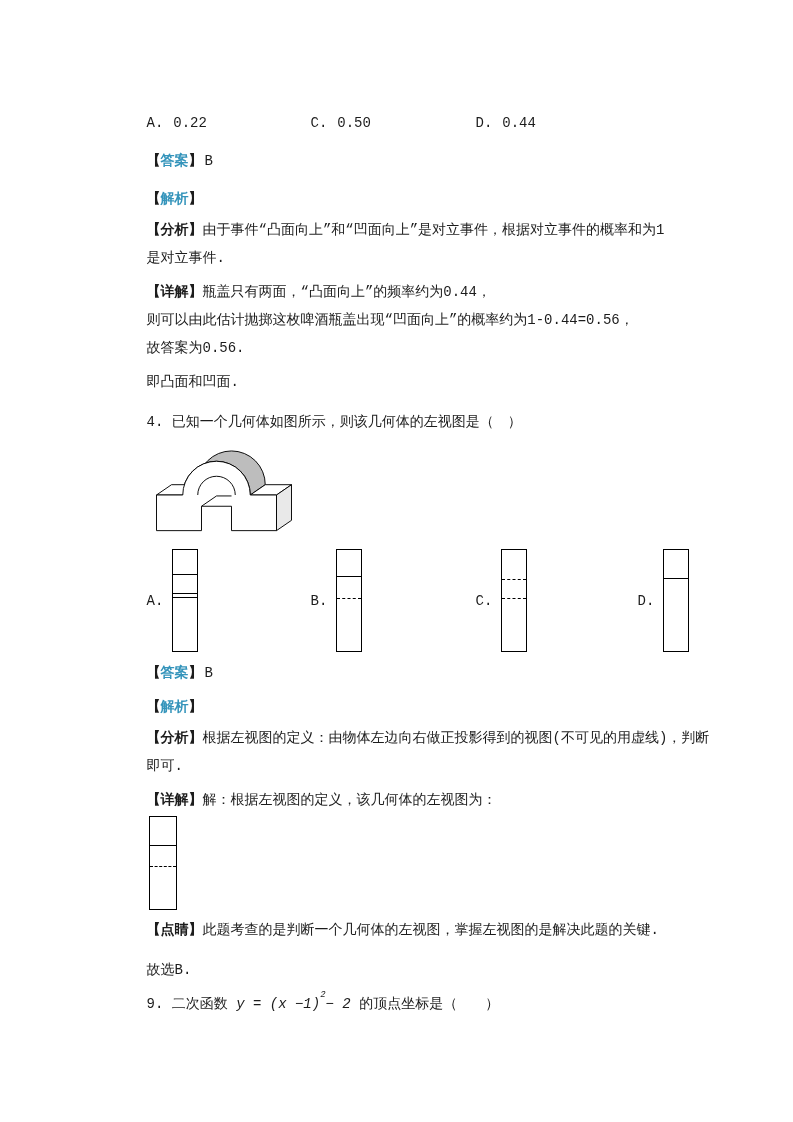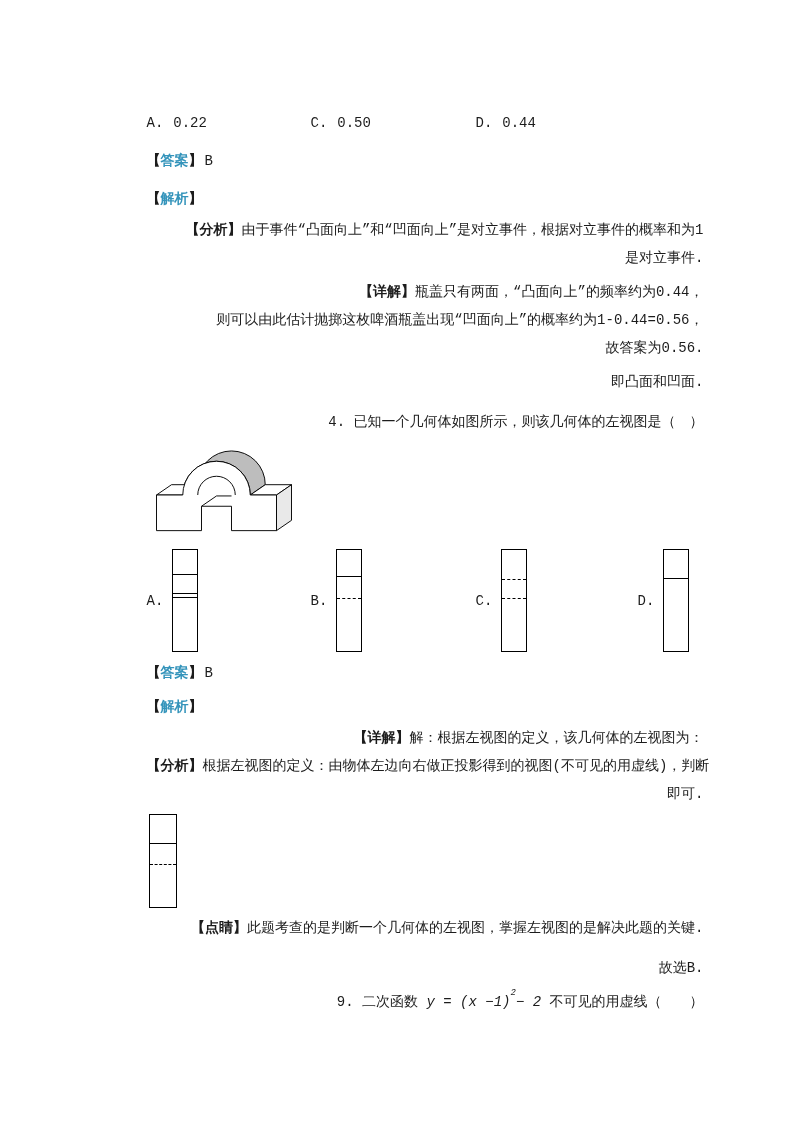--- a/index.html
+++ b/index.html
@@ -19,21 +19,21 @@
   }
   .content {
     position: absolute;
     left: 119px;
     top: 96px;
     width: 557px;
     font-size: 14px;
   }
   .row22 { line-height: 22px; }
   .para  { line-height: 28px; }
-  .tline { white-space: nowrap; text-align: right; }
+  .tline { white-space: nowrap; }
   .mb16 { margin-bottom: 16px; }
   .mb12 { margin-bottom: 12px; }
   .mb10 { margin-bottom: 10px; }
   .mb6  { margin-bottom: 6px; }
   .mb2  { margin-bottom: 2px; }
   .mb0  { margin-bottom: 0; }
   .tag { font-weight: bold; }
   .bracket { font-weight: bold; }
   .accent { color: var(--accent, #3494bb); font-weight: bold; }
   .ansval { margin-left: 2px; }
@@ -155,40 +155,40 @@
     </div>
 
     <div class="row22 mb12">
       <span class="bracket">【</span><span class="accent">答案</span><span class="bracket">】</span><span class="ansval">B</span>
     </div>
 
     <div class="row22 mb6">
       <span class="bracket">【</span><span class="accent">解析</span><span class="bracket">】</span>
     </div>
 
-    <div class="para mb0">
-      <div class="tline"><span class="tag">【详解】</span><span>解：根据左视图的定义，该几何体的左视图为：</span></div>
-    </div>
-
     <div class="para mb6">
       <div class="tline"><span class="tag">【分析】</span><span>根据左视图的定义：由物体左边向右做正投影得到的视图(不可见的用虚线)，判断</span></div>
       <div class="tline">即可.</div>
+    </div>
+
+    <div class="para mb0">
+      <div class="tline"><span class="tag">【详解】</span><span>解：根据左视图的定义，该几何体的左视图为：</span></div>
     </div>
 
     <div class="view-rect small">
       <div class="vl" style="top:30%"></div>
       <div class="vl dashed" style="top:53%"></div>
     </div>
 
     <div class="para mb12">
       <div class="tline"><span class="tag">【点睛】</span><span>此题考查的是判断一个几何体的左视图，掌握左视图的是解决此题的关键.</span></div>
     </div>
 
     <div class="para mb2 tline">故选B.</div>
 
     <div class="para tline">
       <span>9. 二次函数</span>
       <span class="math"><span>y = (x −1)</span><sup class="sq">2</sup><span>− 2</span></span>
-      <span>不可见的用虚线（　　）</span>
+      <span>的顶点坐标是（　　）</span>
     </div>
 
   </div>
 </div>
 
 </body></html>

